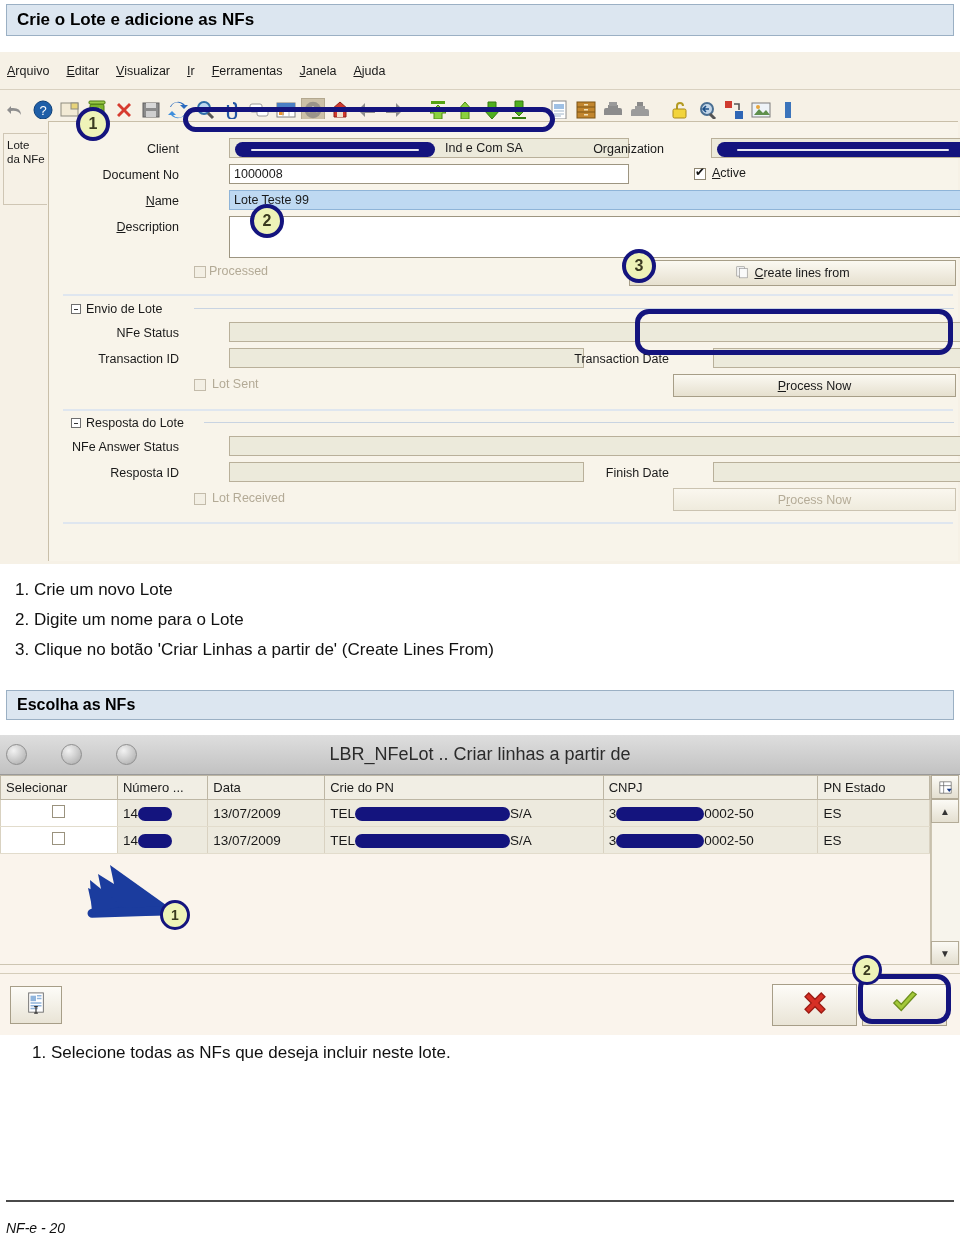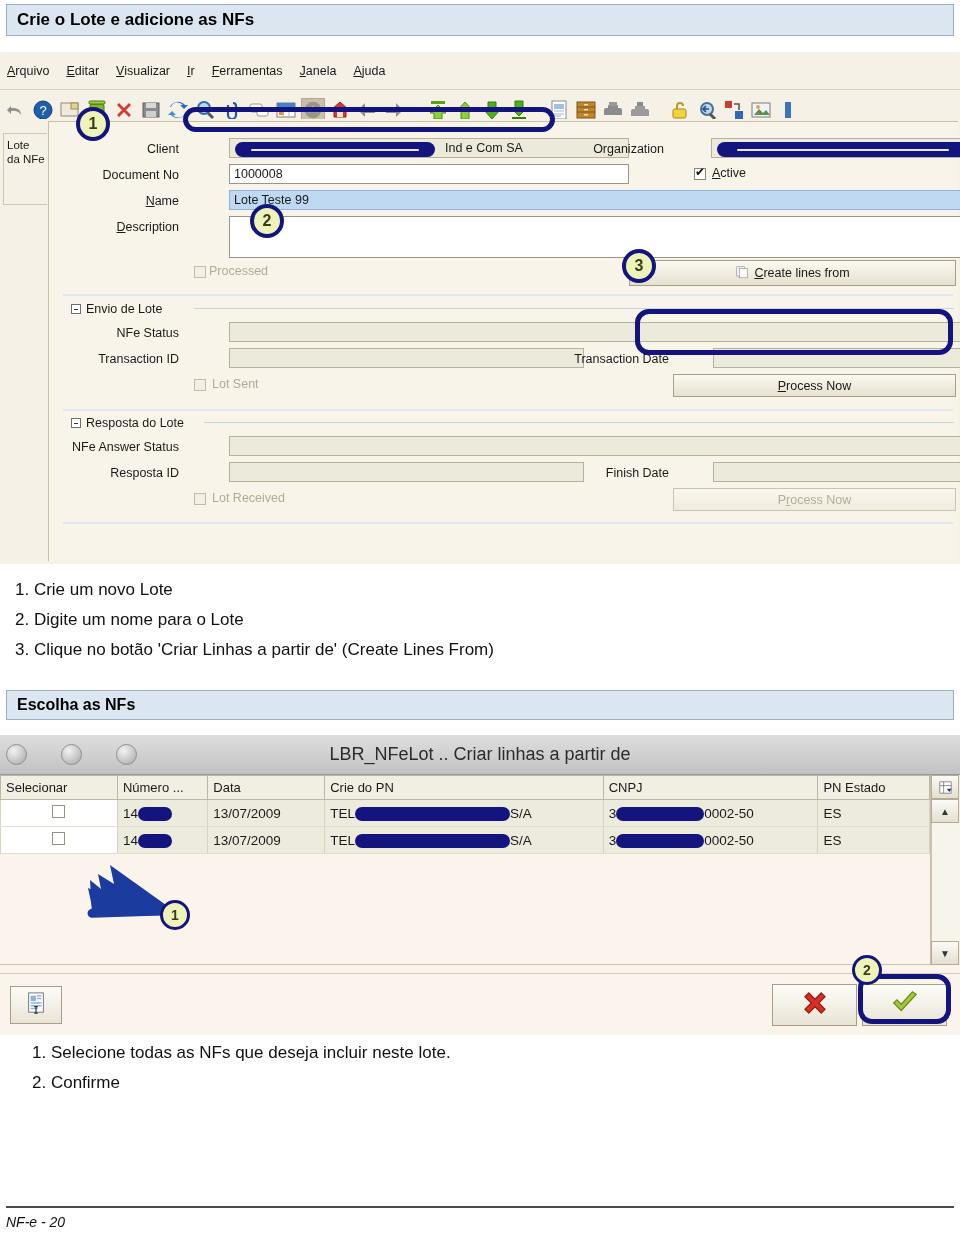--- a/index.html
+++ b/index.html
@@ -178,22 +178,22 @@
   }
 
   .iconbtn{
     position:absolute; background:linear-gradient(#fdfcf8,#e9e4d6);
     border:1px solid #a79e88; display:flex;align-items:center;justify-content:center;
   }
   .arrow-callout{ position:absolute; z-index:35; }
 
   
   .pagefooter{
-    position:absolute; left:6px; bottom:20px; width:948px;
-    border-top:2px solid #4a4a4a; padding-top:6px;
+    position:absolute; left:6px; bottom:14px; width:948px;
+    border-top:2px solid #4a4a4a; padding-top:18px;
     font-size:14px; font-style:italic; color:#111;
   }
 </style>
 </head>
 <body>
 
 <div class="section-bar" id="heading1">
   <span>Crie o Lote e adicione as NFs</span>
 </div>
 
@@ -615,18 +615,17 @@
   </svg>
 
   <div class="hlring" style="left:858px; top:239px; width:93px; height:50px; border-radius:14px;"></div>
 
   <div class="badge sm" style="left:160px; top:165px;">1</div>
   <div class="badge sm" style="left:852px; top:220px;">2</div>
 </div>
 
 <div class="steps" style="left:24px; top:1038px; width:700px;margin-left:8px;">
   <div>1. Selecione todas as NFs que deseja incluir neste lote.</div>
-  <div>2. Confirme</div>
 </div>
 
 <div class="pagefooter">
   <span>NF-e - 20</span>
 </div>
 
 </body></html>

